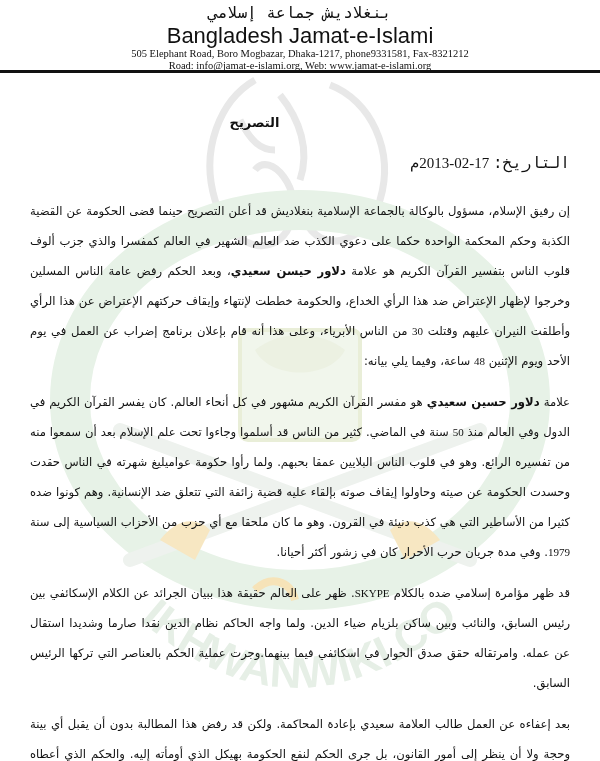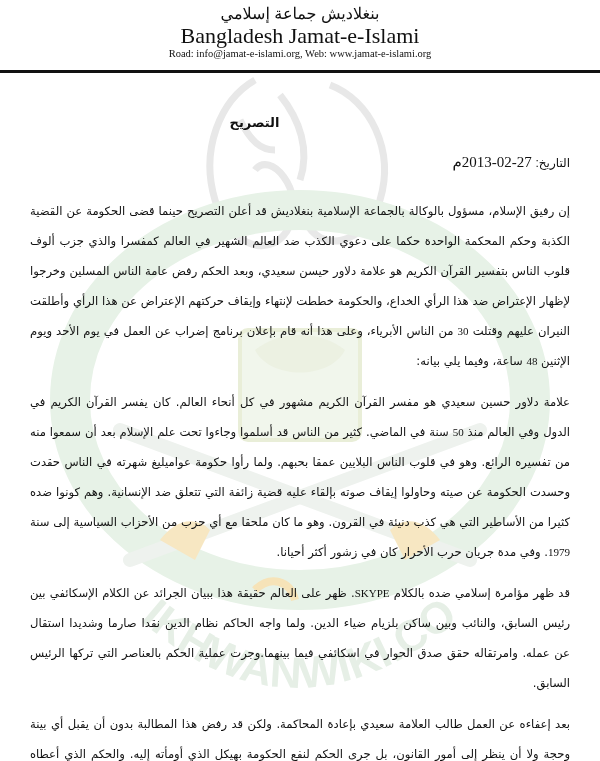--- a/index.html
+++ b/index.html
@@ -9,52 +9,52 @@
       font-family: "DejaVu Serif", "Liberation Serif", serif;
       color: #111;
     }
     .watermark {
       position: absolute; left: 0; top: 0; width: 600px; height: 761px;
       pointer-events: none; z-index: 0;
     }
     .page { position: relative; z-index: 1; width: 600px; height: 761px; }
     .letterhead { text-align: center; padding-top: 4px; }
     .lh-ar {
-      font-family: Liberation Sans, sans-serif; font-size: 16px; line-height: 20px;
+      font-family: Liberation Mono, monospace; font-size: 16px; line-height: 20px;
       direction: rtl; color: #111;
     }
     .lh-en {
-      font-family: Liberation Serif, serif; font-size: 22px; line-height: 24px; color: #111;
+      font-family: Liberation Sans, sans-serif; font-size: 22px; line-height: 24px; color: #111;
     }
     .lh-addr, .lh-email {
       font-family: "Liberation Serif", serif; font-size: 10.5px; line-height: 12px; color: #111;
     }
     .divider {
       position: absolute; left: 0; top: 70px; width: 600px; height: 3px;
       background: #111;
     }
     .doc-title {
       position: absolute; top: 115px; left: 0; width: 509px; text-align: center;
       font-family: "DejaVu Sans", sans-serif; font-weight: bold; font-size: 13px;
       direction: rtl;
     }
     .doc-date {
       position: absolute; top: 153px; right: 30px;
       direction: rtl; font-size: 15px; font-family: "Liberation Serif", serif;
     }
-    .doc-date .label { font-family: Liberation Sans, sans-serif; font-size: 12px; }
+    .doc-date .label { font-family: Liberation Mono, monospace; font-size: 16px; }
     .body {
       position: absolute; left: 30px; right: 30px; top: 196px;
       direction: rtl; text-align: justify;
     }
     .para {
       font-family: "DejaVu Sans", sans-serif; font-size: 11.6px;
       line-height: 30px; margin: 0 0 11px 0; text-align-last: right;
     }
-    .para b { font-weight: normal; }
+    .para b { font-weight: bold; }
     .para .num { font-family: "Liberation Serif", serif; font-size: 11px; }
   </style>
 </head>
 <body>
 
 <svg class="watermark" viewBox="0 0 600 761" xmlns="http://www.w3.org/2000/svg">
 
   <g fill="none" stroke="#e8e8e8" stroke-width="7">
     <path d="M255 80 C220 100 200 150 215 200 C230 250 275 260 290 225 C305 190 270 150 255 170"></path>
     <path d="M330 85 C370 100 395 150 380 200 C365 245 320 255 305 220"></path>
@@ -80,30 +80,31 @@
   <text font-family="Liberation Sans, sans-serif" font-size="44" font-weight="bold" fill="#e6efe6">
     <textPath href="#arcText">IKHWANWIKI.COM</textPath>
   </text>
 </svg>
 
 <div class="page">
 
   <header class="letterhead">
     <div class="lh-ar">بنغلاديش جماعة إسلامي</div>
     <div class="lh-en">Bangladesh Jamat-e-Islami</div>
+    <div class="lh-addr">505 Elephant Road, Boro Mogbazar, Dhaka-1217, phone9331581, Fax-8321212</div>
     <div class="lh-email">Road: info@jamat-e-islami.org, Web: www.jamat-e-islami.org</div>
   </header>
 
   <div class="divider"></div>
 
   <div class="doc-title">التصريح</div>
 
   <div class="doc-date">
     <span class="label">التاريخ:</span>
-    <span>27-02-2013م</span>
+    <span>17-02-2013م</span>
   </div>
 
   <div class="body">
     <p class="para"><span>إن رفيق الإسلام، مسؤول بالوكالة بالجماعة الإسلامية بنغلاديش قد أعلن التصريح حينما قضى الحكومة عن القضية الكذبة وحكم المحكمة الواحدة حكما على دعوي الكذب ضد العالم الشهير في العالم كمفسرا والذي جزب ألوف قلوب الناس بتفسير القرآن الكريم هو علامة </span><b>دلاور حيسن سعيدي</b><span>، وبعد الحكم رفض عامة الناس المسلين وخرجوا لإظهار الإعتراض ضد هذا الرأي الخداع، والحكومة خططت لإنتهاء وإيقاف حركتهم الإعتراض عن هذا الرأي وأطلقت النيران عليهم وقتلت </span><span class="num">30</span><span> من الناس الأبرياء، وعلى هذا أنه قام بإعلان برنامج إضراب عن العمل في يوم الأحد ويوم الإثنين </span><span class="num">48</span><span> ساعة، وفيما يلي بيانه:</span></p>
 
     <p class="para"><span>علامة </span><b>دلاور حسين سعيدي</b><span> هو مفسر القرآن الكريم مشهور في كل أنحاء العالم. كان يفسر القرآن الكريم في الدول وفي العالم منذ </span><span class="num">50</span><span> سنة في الماضي. كثير من الناس قد أسلموا وجاءوا تحت علم الإسلام بعد أن سمعوا منه من تفسيره الرائع. وهو في قلوب الناس البلايين عمقا بحبهم. ولما رأوا حكومة عواميليغ شهرته في الناس حقدت وحسدت الحكومة عن صيته وحاولوا إيقاف صوته بإلقاء عليه قضية زائفة التي تتعلق ضد الإنسانية. وهم كونوا ضده كثيرا من الأساطير التي هي كذب دنيئة في القرون. وهو ما كان ملحقا مع أي حزب من الأحزاب السياسية إلى سنة </span><span class="num">1979</span><span>. وفي مدة جريان حرب الأحرار كان في زشور أكثر أحيانا.</span></p>
 
     <p class="para"><span>قد ظهر مؤامرة إسلامي ضده بالكلام </span><span class="num">SKYPE</span><span>. ظهر على العالم حقيقة هذا ببيان الجرائد عن الكلام الإسكائفي بين رئيس السابق، والنائب وبين ساكن بلزيام ضياء الدين. ولما واجه الحاكم نظام الدين نقدا صارما وشديدا استقال عن عمله. وامرتقاله حقق صدق الحوار في اسكائفي فيما بينهما.وجرت عملية الحكم بالعناصر التي تركها الرئيس السابق.</span></p>
 
     <p class="para">بعد إعفاءه عن العمل طالب العلامة سعيدي بإعادة المحاكمة. ولكن قد رفض هذا المطالبة بدون أن يقبل أي بينة وحجة ولا أن ينظر إلى أمور القانون، بل جرى الحكم لنفع الحكومة بهيكل الذي أومأته إليه. والحكم الذي أعطاه المحكمة اليوم مزجا بالمؤامرة الشنيعة رفضهعامة الناس في البلاد بالكراهية الشديدة.</p>

